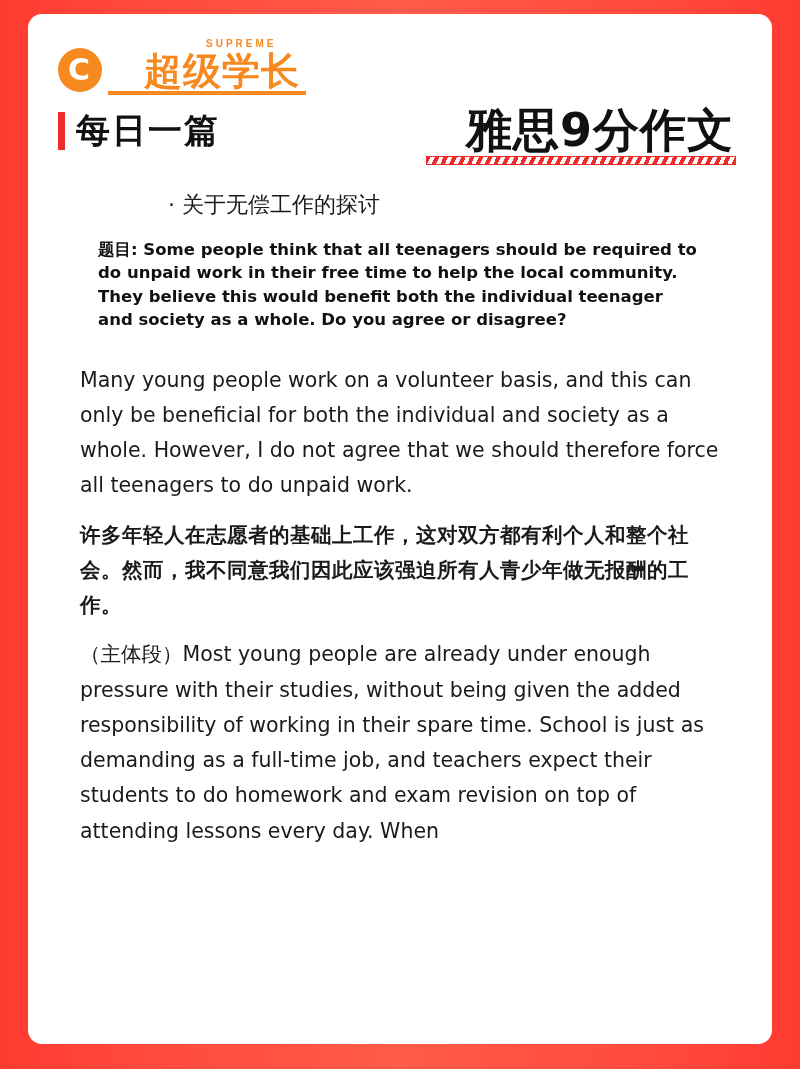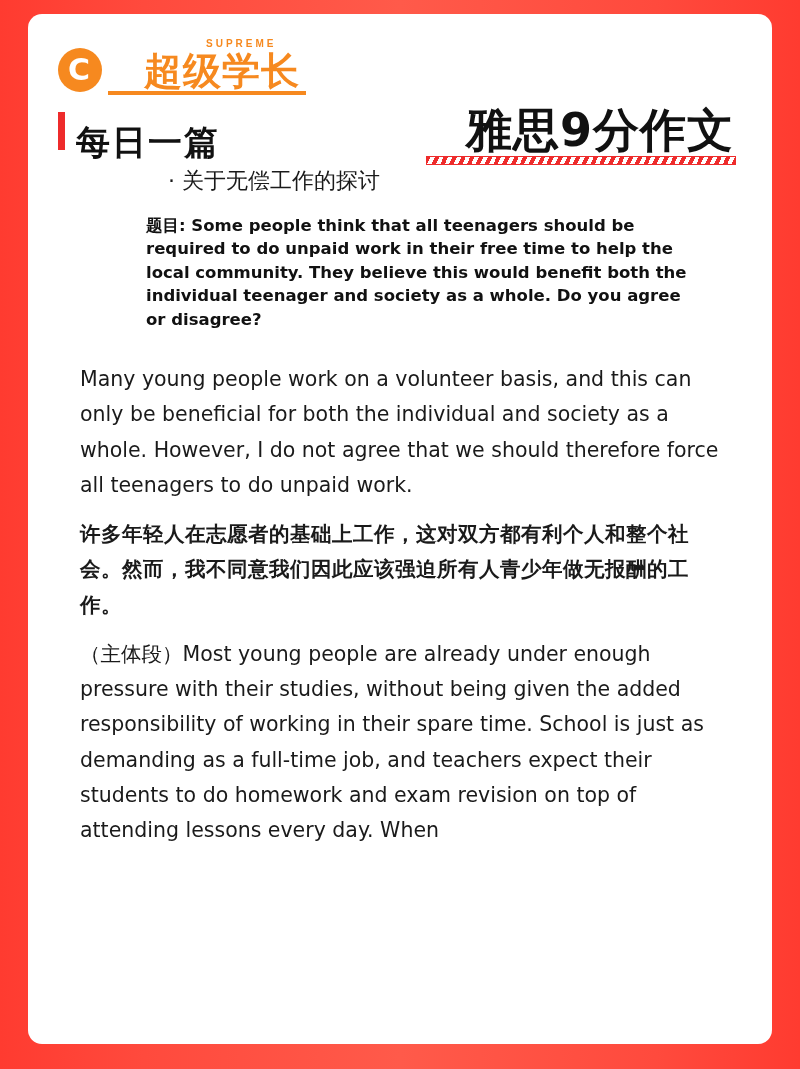--- a/index.html
+++ b/index.html
@@ -91,21 +91,21 @@
     position: absolute;
     left: 0;
     top: 12px;
     width: 7px;
     height: 38px;
     background: #ee2b2b;
   }
   .daily {
     position: absolute;
     left: 18px;
-    top: 20px;
+    top: 8px;
     font-size: 34px;
     font-weight: bold;
     color: #111111;
     letter-spacing: 2px;
     font-family: "DejaVu Sans", sans-serif;
   }
   .big-title {
     position: absolute;
     right: 8px;
     top: 0px;
@@ -122,28 +122,29 @@
     top: 56px;
     width: 310px;
     height: 7px;
     background: repeating-linear-gradient(115deg, #ee2b2b 0px, #ee2b2b 4px, #ffffff 4px, #ffffff 8px);
     border-top: 1px solid #ee2b2b;
     border-bottom: 1px solid #ee2b2b;
   }
 
   
   .topic {
+    margin-top: 24px;
     margin-left: 110px;
     font-size: 22px;
     color: #1a1a1a;
     font-family: "DejaVu Sans", sans-serif;
   }
   .prompt {
     margin-top: 18px;
-    margin-left: 88px;
+    margin-left: 40px;
     margin-right: 40px;
     font-size: 16.5px;
     line-height: 1.42;
     color: #111111;
     font-weight: bold;
     font-family: "DejaVu Sans", sans-serif;
   }
   .prompt .lbl { font-weight: bold; }
 
   .para {

